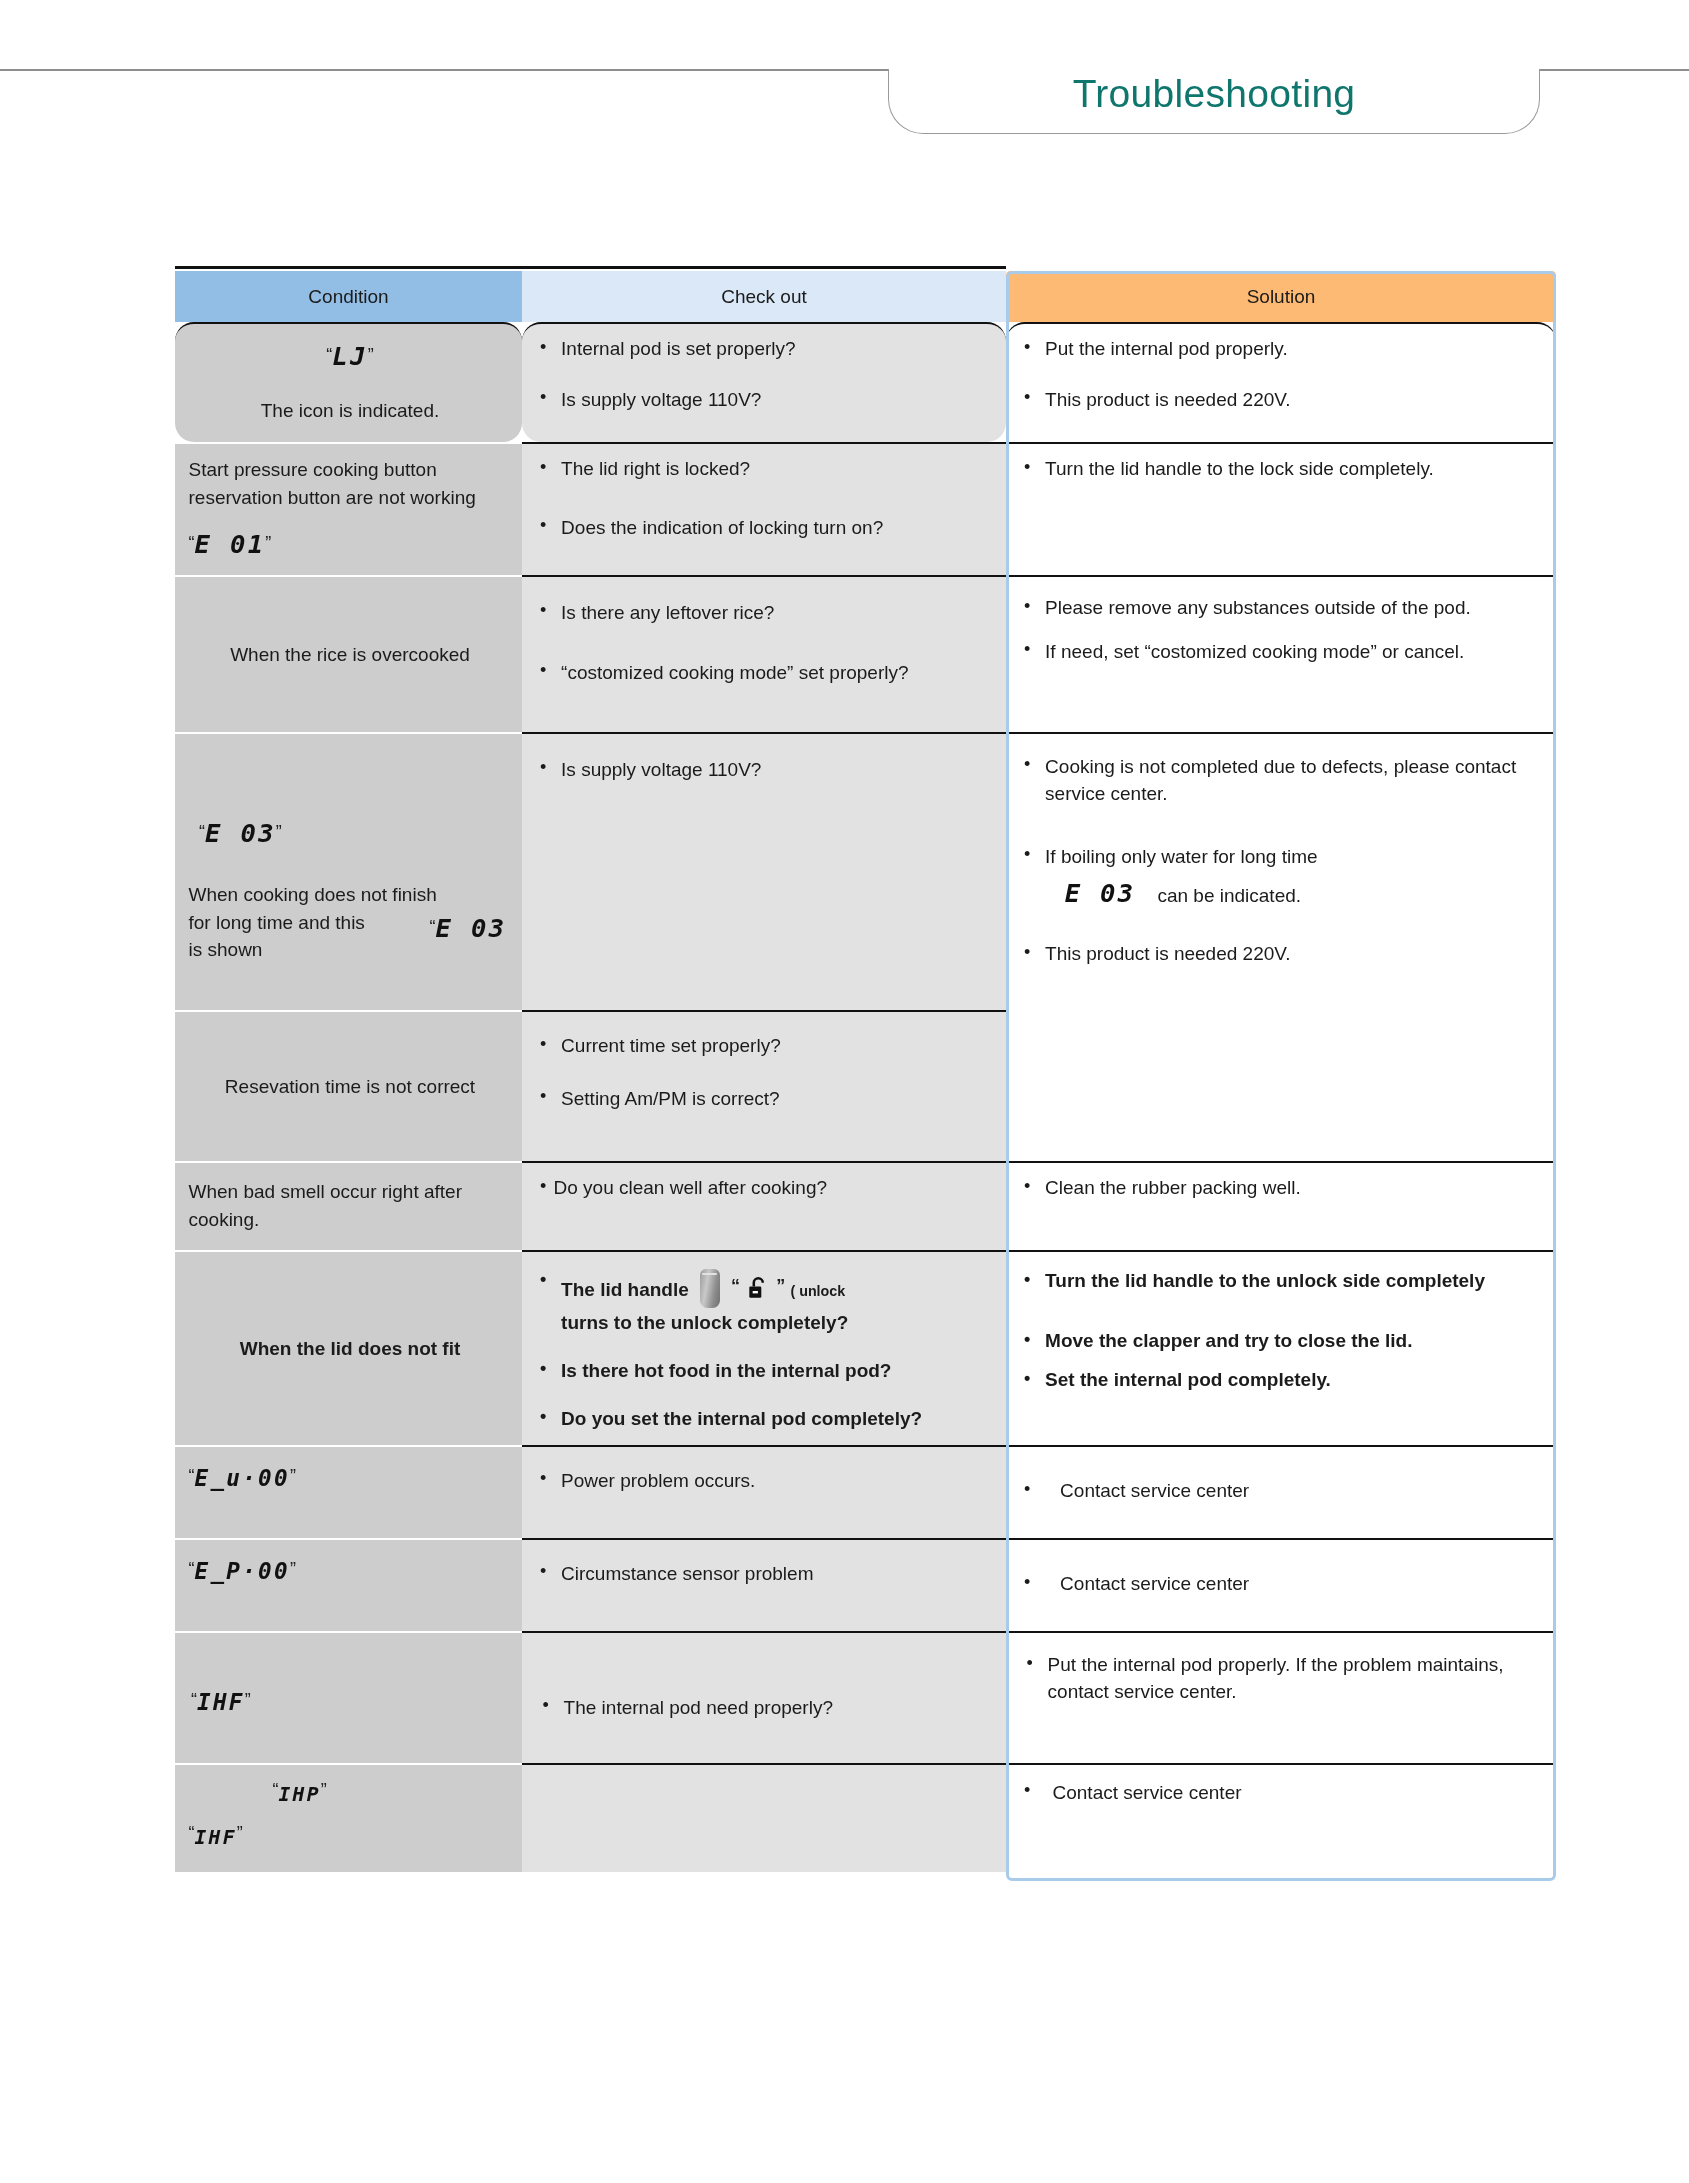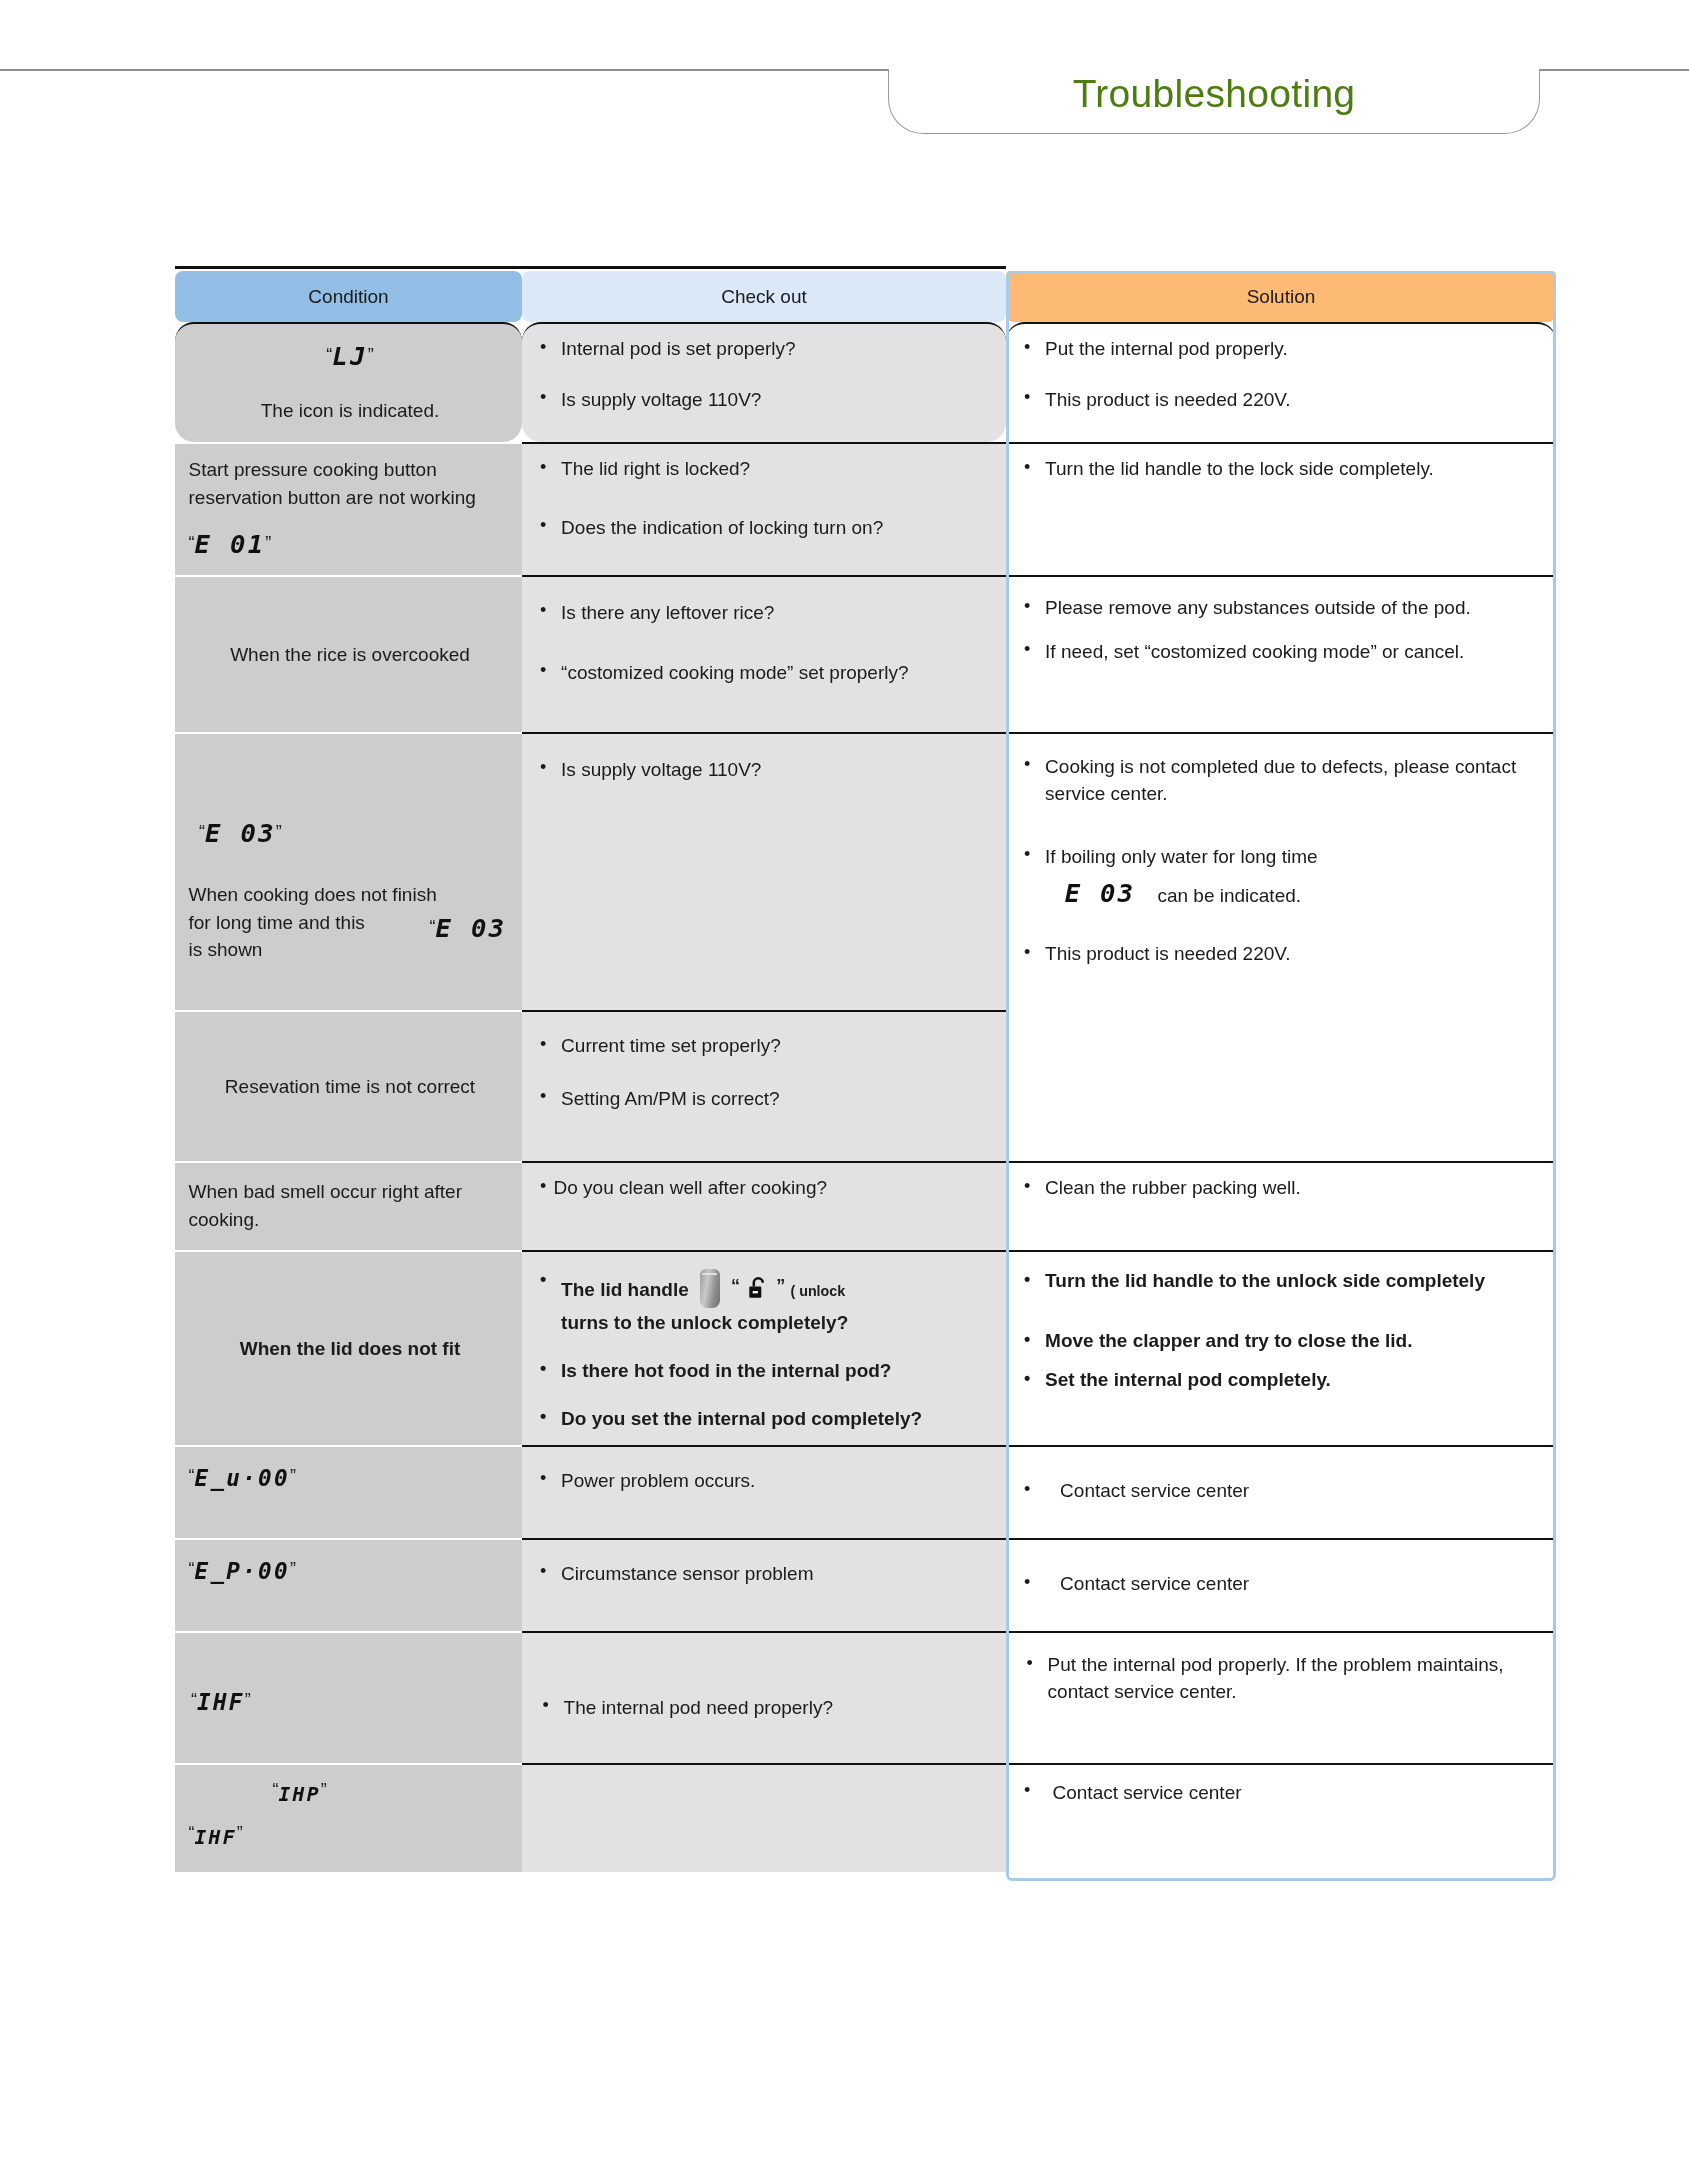--- a/index.html
+++ b/index.html
@@ -27,21 +27,21 @@
     border-bottom-left-radius: 35px;
     border-bottom-right-radius: 35px;
     background: #ffffff;
   }
   #header-title {
     position: absolute;
     left: 888px; top: 73px;
     width: 652px;
     text-align: center;
     font-size: 39px;
-    color: #4d7c0f;
+    color: #0f766e;
     letter-spacing: 0.3px;
     line-height: 1.1;
   }
 
   
   #tbl {
     position: absolute;
     left: 175px; top: 271px;
     width: 1381px;
   }
@@ -50,21 +50,21 @@
   .c-check { width: 484px; flex: 0 0 484px; }
   .c-sol   { width: 550px; flex: 0 0 550px; }
 
   
   .hrow .c-cond  { background:#92bde4; }
   .hrow .c-check { background:#dbe8f8; }
   .hrow .c-sol   { background:#fdba74; border-top-left-radius:4.5px; border-top-right-radius:4.5px; }
   .hrow > div {
     height: 51px;
     display: flex; align-items: center; justify-content: center;
-    font-size: 19px; color: #1b1b1b; border-radius: 8px;
+    font-size: 19px; color: #1b1b1b;
   }
   #hdr-topline {
     position: absolute; left: 175px; top: 266px;
     width: 831px; height: 3px; background: #111;
   }
 
   
   .brow .c-cond  { background:#cdcdcd; }
   .brow .c-check { background:#e2e2e2; }
   .brow .c-sol   { background:#ffffff; }

